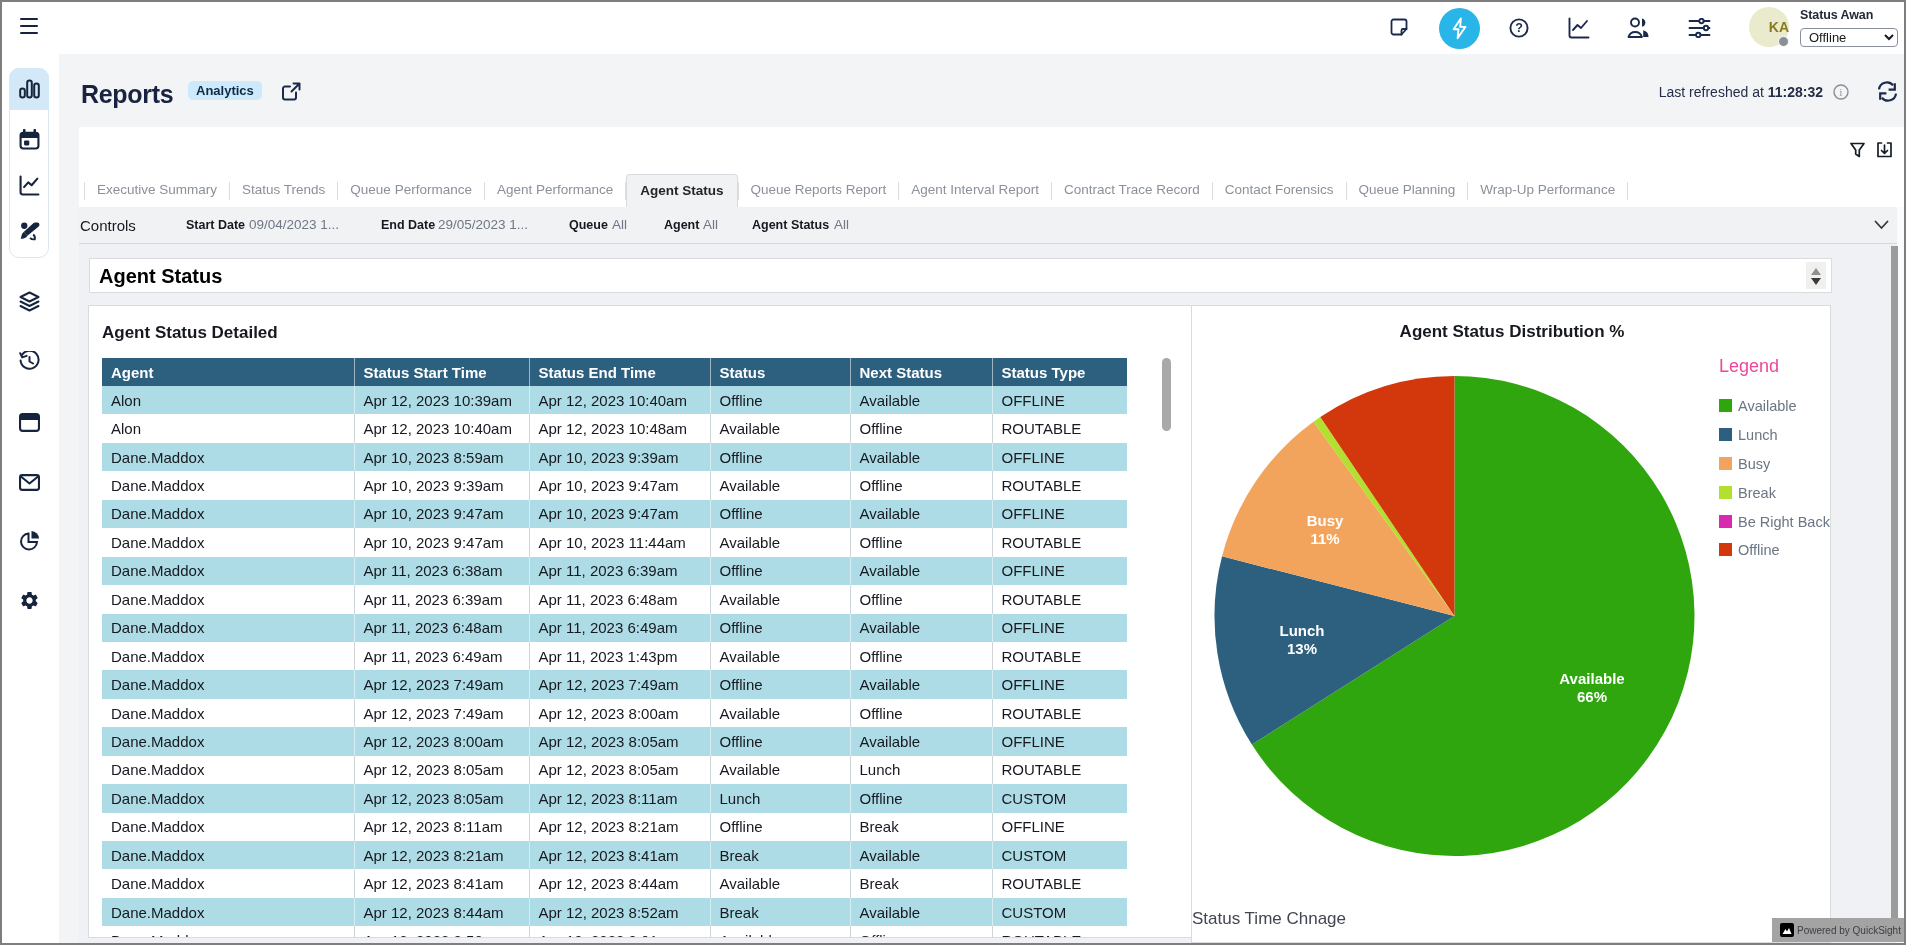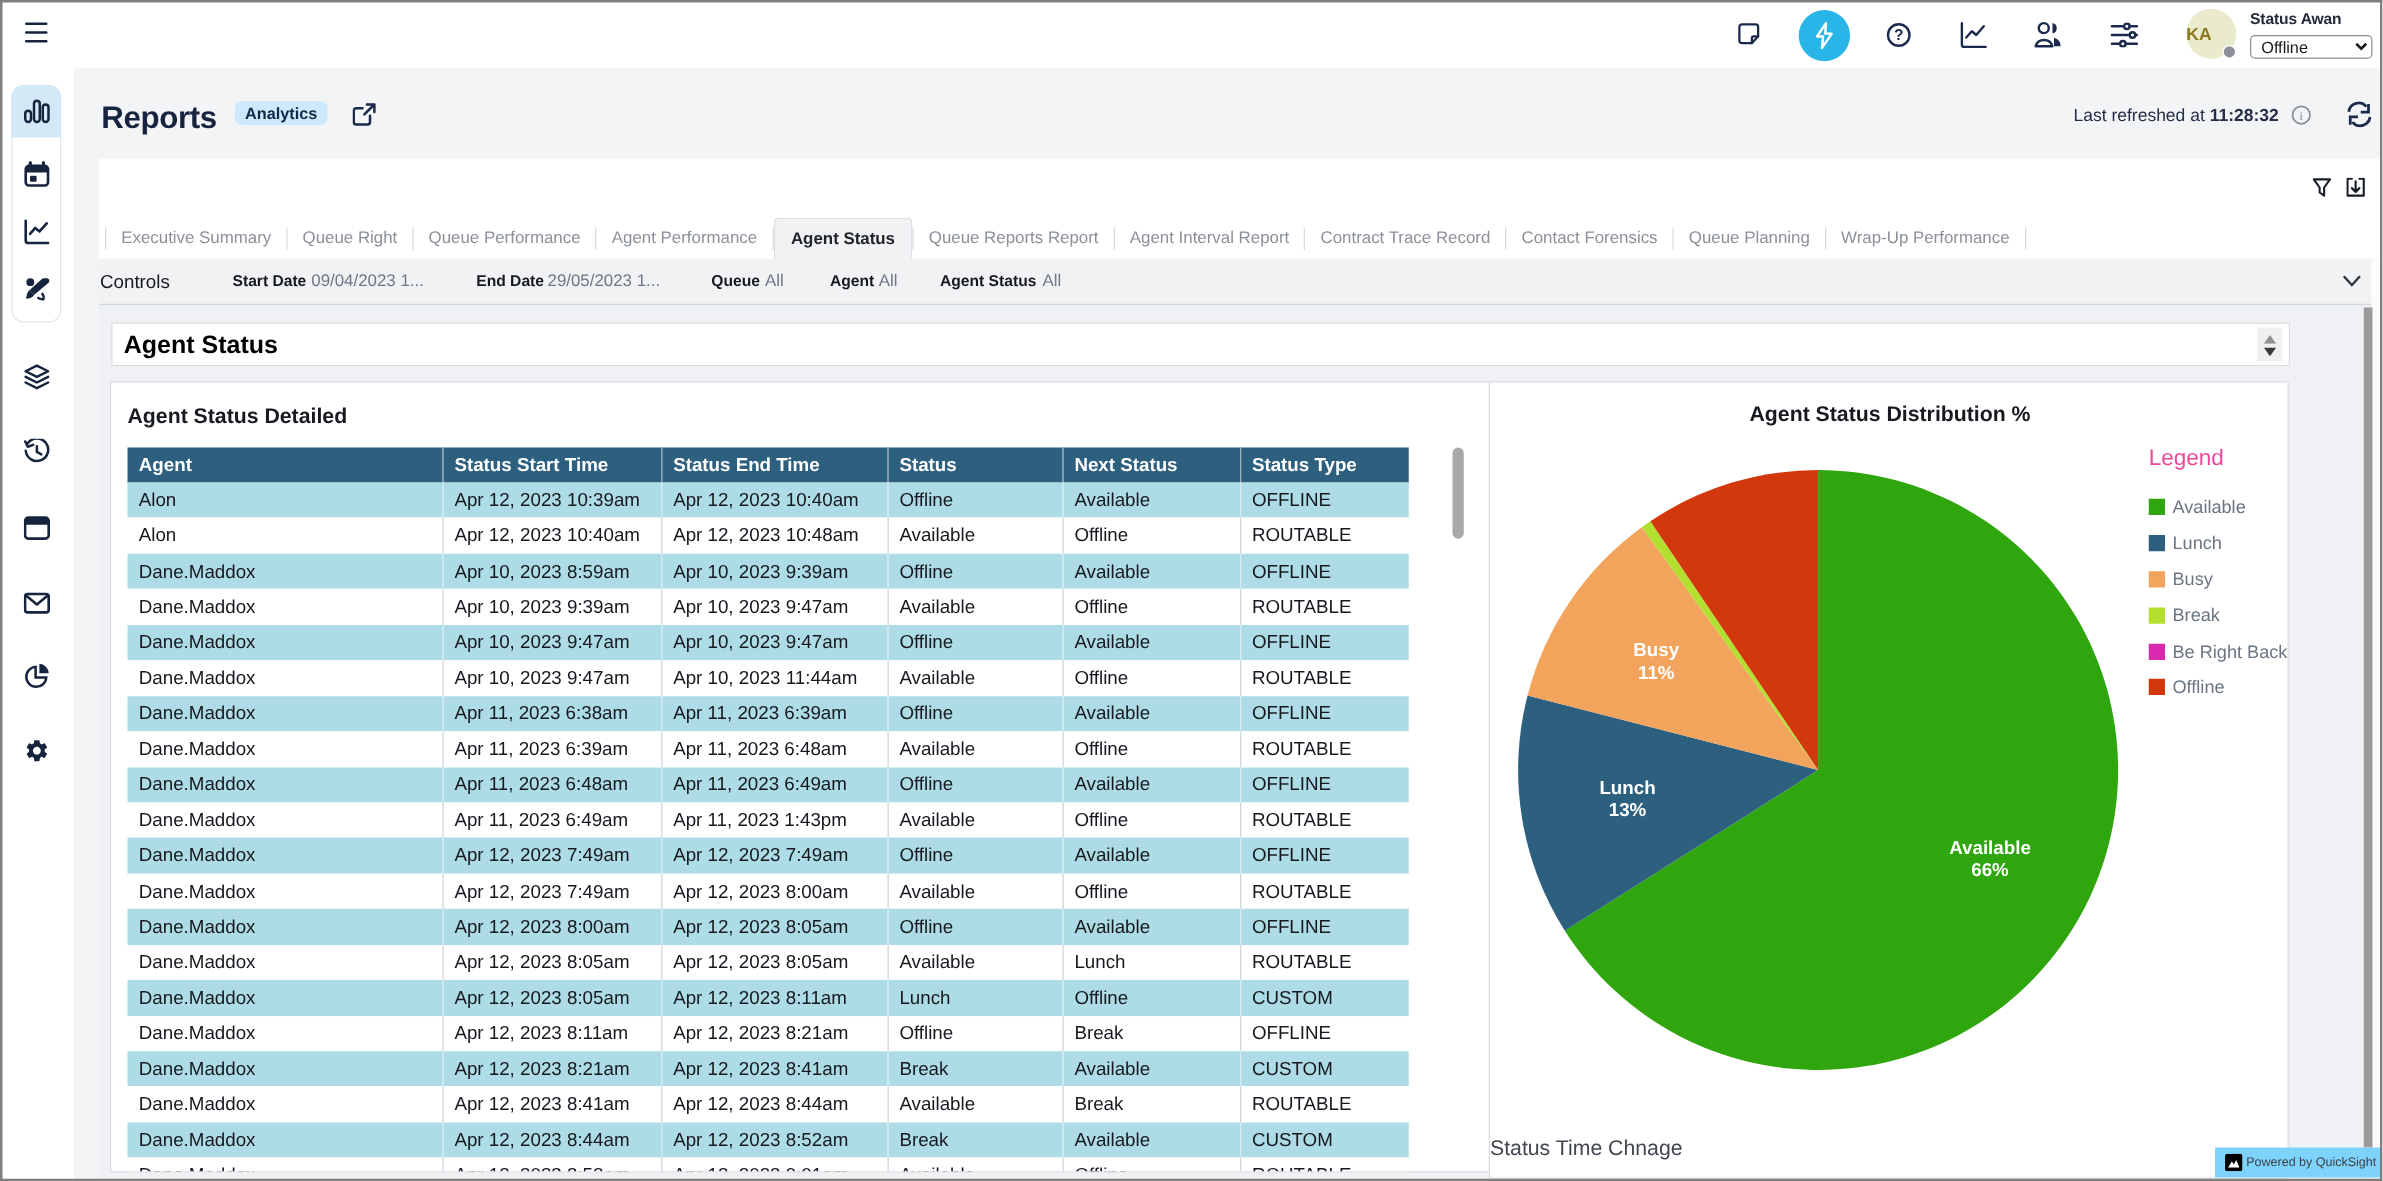--- a/index.html
+++ b/index.html
@@ -59,21 +59,21 @@
 #legend{position:absolute;left:527px;top:50px;font-size:18px;color:#ec4899}
 .litem{position:absolute;left:527px;height:13px;z-index:4}
 .lsq{position:absolute;left:0;top:0;width:13px;height:13px}
 .ltx{position:absolute;left:19px;top:-1px;font-size:14.5px;color:#6b7583;white-space:nowrap}
 #stc{position:absolute;left:0;top:603px;width:538px;text-align:left;font-size:17px;color:#424650}
 
 #sbar{position:absolute;left:1812px;top:119px;width:7px;height:672px;background:#9b9b9b;z-index:5}
 
 #tsb{position:absolute;left:1073px;top:52px;width:9px;height:73px;background:#a9a9a9;border-radius:5px;z-index:4}
 
-#qsbadge{position:absolute;left:1693px;top:791px;width:132px;height:24px;background:#7dd3fc;z-index:6;font-size:10px;color:#3f4046}
+#qsbadge{position:absolute;left:1693px;top:791px;width:132px;height:24px;background:#a3a3a3;z-index:6;font-size:10px;color:#3f4046}
 #qsbadge svg{position:absolute;left:8px;top:5px}
 #qsbadge span{position:absolute;left:25px;top:7px;white-space:nowrap}
 select.off{position:absolute;width:98px;height:19px;font-size:13px;color:#16191f;border:1px solid #8b919c;border-radius:4px;background:#fff;font-family:"Liberation Sans",sans-serif;padding-left:4px}
 </style></head>
 <body>
 <div id="stage">
   <div id="sidebar"></div>
   <div id="topbar"></div>
   <div id="content"></div>
 
@@ -106,21 +106,21 @@
   <svg class="abs" style="left:1688px;top:18px;z-index:6" width="23" height="20" viewBox="0 0 23 20" fill="none" stroke="#1b2a4c" stroke-width="1.9" stroke-linecap="round">
     <path d="M1.5 3 h9.5 M15.5 3 h6"></path>
       <circle cx="13.5" cy="3" r="2.2"></circle>
     <path d="M1.5 10 h14.5 M20.3 10 h1.2"></path>
       <circle cx="18" cy="10" r="2.2"></circle>
     <path d="M1.5 17 h6.5 M12.5 17 h9"></path>
       <circle cx="10.3" cy="17" r="2.2"></circle>
   </svg>
 
   <div class="abs" style="left:1749px;top:7px;width:40px;height:40px;border-radius:50%;background:#eaeacc;z-index:6"></div>
-  <div class="abs" style="left:1749px;top:7px;width:40px;height:40px;line-height:40px;text-align:left;font-size:14px;font-weight:700;color:#8a7a1f;z-index:7">KA</div>
+  <div class="abs" style="left:1749px;top:7px;width:40px;height:40px;line-height:40px;text-align:right;font-size:14px;font-weight:700;color:#8a7a1f;z-index:7">KA</div>
   <div class="abs" style="left:1778px;top:36px;width:11px;height:11px;border-radius:50%;background:#8a8f98;border:1px solid #fff;z-index:8"></div>
   <div class="abs" style="left:1800px;top:8px;font-size:12.5px;font-weight:700;color:#232b38;letter-spacing:-0.1px;z-index:6">Status Awan</div>
   <select class="off" style="left:1800px;top:28px;z-index:6"><option>Offline</option></select>
 
   <div id="h-title">Reports</div>
   <div id="h-badge">Analytics</div>
   <svg id="h-ext" class="abs" style="z-index:3" width="19" height="19" viewBox="0 0 19 19" fill="none" stroke="#1b2a4c" stroke-width="2" stroke-linecap="round" stroke-linejoin="round">
     <path d="M14 10.5 v5 a2 2 0 0 1-2 2 h-9 a2 2 0 0 1-2-2 v-9 a2 2 0 0 1 2-2 h5"></path>
     <path d="M11.5 1.5 h6 v6 M17 2 l-7.5 7.5"></path>
   </svg>
@@ -142,21 +142,21 @@
       <path d="M1 1.5 h13 L9.3 8 v6.5 L5.7 12 V8 Z"></path>
     </svg>
     <svg class="ficon" style="left:1798px" width="15" height="16" viewBox="0 0 15 16" fill="none" stroke="#161d26" stroke-width="1.7" stroke-linecap="round" stroke-linejoin="round">
       <path d="M4.5 1 h-3.5 v13.5 h13 V1 h-3.5"></path>
       <path d="M7.5 3 v8 M4.5 8.5 l3 3 3-3"></path>
     </svg>
     <div id="tabs">
         <div class="tsep"></div>
         <div class="tab">Executive Summary</div>
 <div class="tsep"></div>
-<div class="tab">Queue Right</div>
+<div class="tab">Status Trends</div>
 <div class="tsep"></div>
 <div class="tab">Queue Performance</div>
 <div class="tsep"></div>
 <div class="tab">Agent Performance</div>
 <div class="tsep"></div>
 <div class="tab active">Agent Status</div>
 <div class="tsep"></div>
 <div class="tab">Queue Reports Report</div>
 <div class="tsep"></div>
 <div class="tab">Agent Interval Report</div>

